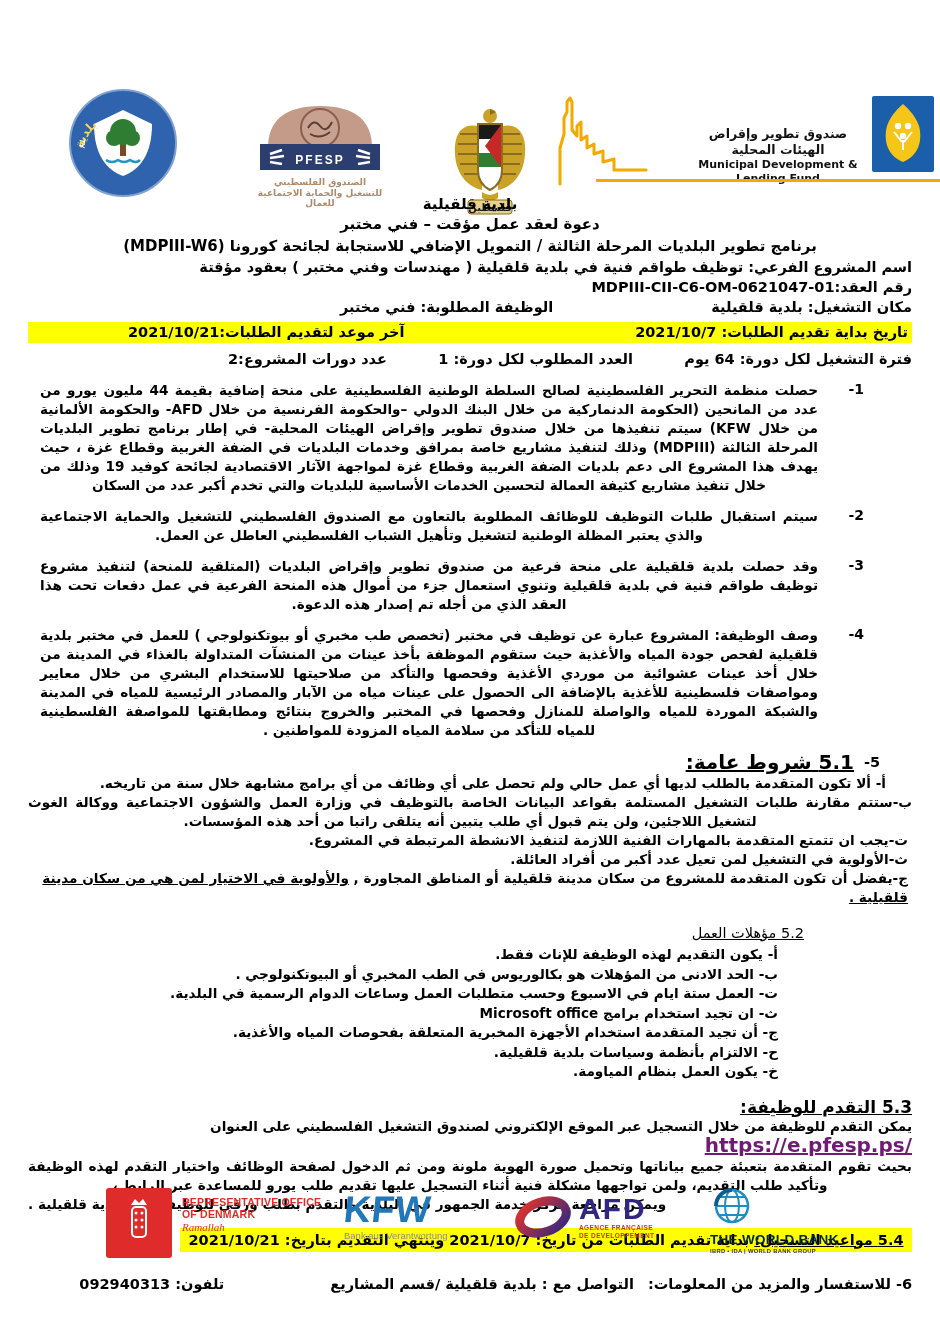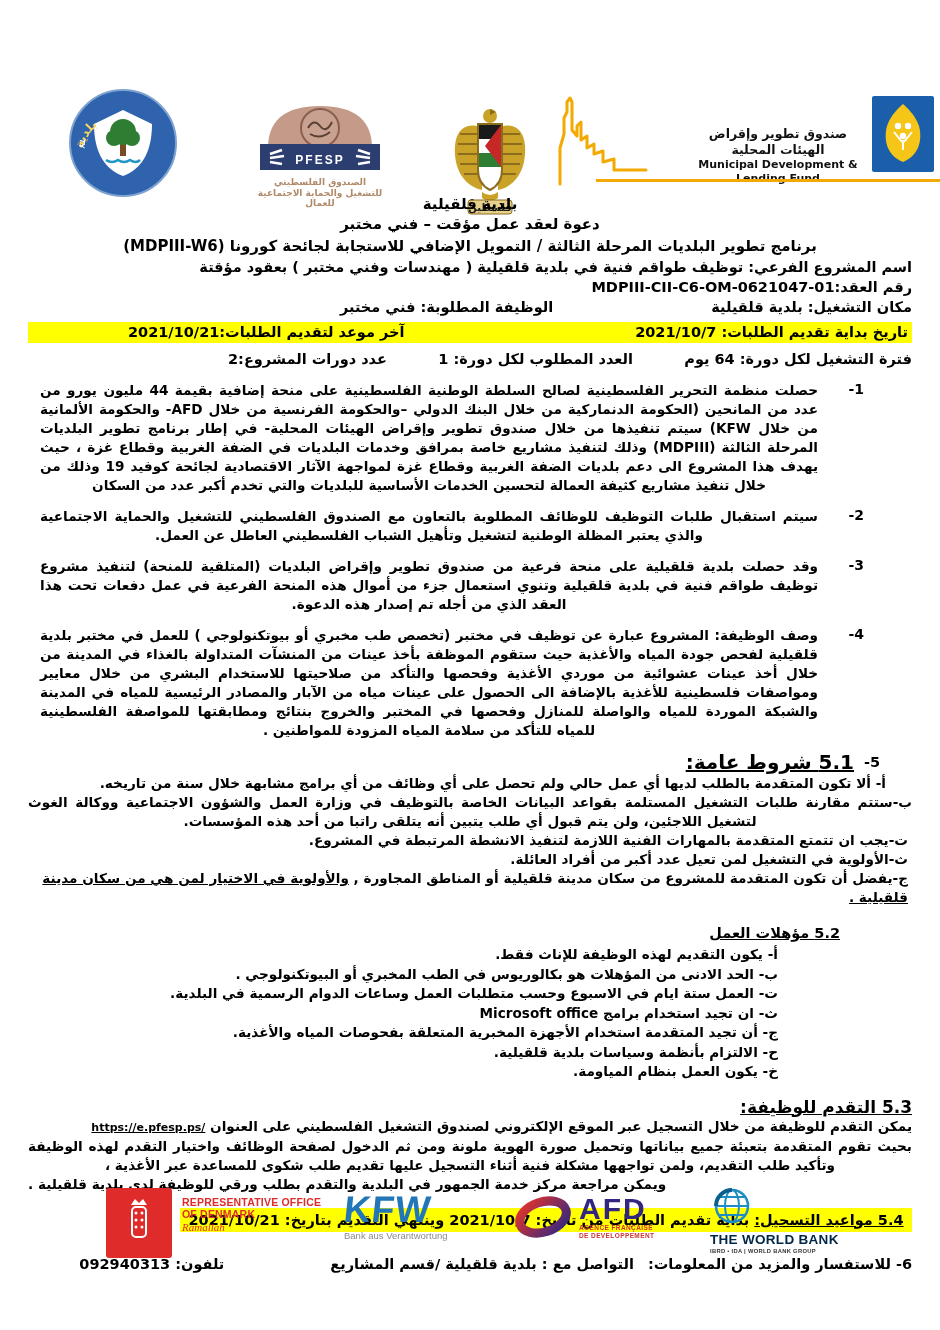--- a/index.html
+++ b/index.html
@@ -23,27 +23,27 @@
   .nitem{position:relative;padding-right:82px;margin-bottom:7px;}
   .nitem .nnum{position:absolute;right:48px;top:0;font-weight:700;font-size:14px;}
   .nitem p{margin:12px;font-size:13.6px;font-weight:700;line-height:19px;text-align:justify;text-align-last:center;}
   .sec-head{position:relative;padding-right:58px;margin-top:3px;line-height:20px;}
   .sec-head .nnum{position:absolute;right:32px;top:0;font-weight:700;font-size:14.5px;}
   .sec-head .title{font-weight:700;font-size:20px;text-decoration:underline;}
   .sub{font-size:13.6px;font-weight:700;line-height:19px;margin:0;}
   .sub.pr1{padding-right:26px;}
   .sub.pr2{padding-right:4px;}
   .sub.just{text-align:justify;text-align-last:center;}
-  .h52{margin-top:16px;margin-right:72px;font-size:14.5px;font-weight:700;text-decoration:underline;line-height:20px;}
+  .h52{margin-top:16px;margin-right:108px;font-size:14.5px;font-weight:400;text-decoration:underline;line-height:20px;}
   .list52{margin-top:2px;}
   .list52 .sub{padding-right:134px;line-height:19.5px;}
   .h53{margin-top:15px;font-size:17px;font-weight:700;text-decoration:underline;line-height:20px;}
   .p53{font-size:13.6px;font-weight:700;line-height:19px;margin:0;}
   .p53.just{text-align:justify;text-align-last:center;}
-  a.link{color:#000000;text-decoration:underline;font-weight:700;font-size:11px;direction:ltr;unicode-bidi:embed;}
+  a.link{color:#701a75;text-decoration:underline;font-weight:700;font-size:20px;direction:ltr;unicode-bidi:embed;}
   .linkline{text-align:center;line-height:19px;}
   .band54{margin-top:14px;margin-left:152px;background:#ffff00;padding:2px 6px;
           font-size:14.5px;font-weight:700;line-height:20px;text-align:center;}
   .row6{display:flex;margin-top:22px;font-size:14.5px;font-weight:700;line-height:20px;gap:14px;}
   .row6 .phone{margin-right:92px;}
   
   .hdr-logo{position:absolute;}
   .qal{left:62px;top:88px;width:122px;height:110px;}
   .pfe{left:246px;top:96px;width:148px;height:104px;text-align:center;}
   .pfe .cap{font-size:9px;font-weight:700;color:#b08968;line-height:10px;margin-top:1px;}
@@ -213,21 +213,21 @@
       <p class="sub">ت- العمل ستة ايام في الاسبوع وحسب متطلبات العمل وساعات الدوام الرسمية في البلدية.</p>
       <p class="sub">ث- ان تجيد استخدام برامج Microsoft office</p>
       <p class="sub">ج-  أن تجيد المتقدمة استخدام الأجهزة المخبرية المتعلقة بفحوصات المياه والأغذية.</p>
       <p class="sub">ح-  الالتزام بأنظمة وسياسات بلدية قلقيلية.</p>
       <p class="sub">خ-  يكون العمل بنظام المياومة.</p>
     </div>
 
     <div class="h53 u">5.3 التقدم للوظيفة:</div>
     <p class="p53 right"><span>يمكن التقدم للوظيفة من خلال التسجيل عبر الموقع الإلكتروني لصندوق التشغيل الفلسطيني على العنوان</span>
       <a class="link" href="#">https://e.pfesp.ps/</a></p>
-    <p class="p53 just"><span>بحيث تقوم المتقدمة بتعبئة جميع بياناتها </span><span class="b">وتحميل صورة الهوية ملونة</span><span> ومن ثم الدخول لصفحة الوظائف واختيار التقدم لهذه الوظيفة </span><span class="b">وتأكيد طلب التقديم</span><span>، ولمن تواجهها مشكلة فنية أثناء التسجيل عليها تقديم طلب شكوى للمساعدة عبر الأغذية ،</span></p>
+    <p class="p53 just"><span>بحيث تقوم المتقدمة بتعبئة جميع بياناتها </span><span class="b">وتحميل صورة الهوية ملونة</span><span> ومن ثم الدخول لصفحة الوظائف واختيار التقدم لهذه الوظيفة </span><span class="b">وتأكيد طلب التقديم</span><span>، ولمن تواجهها مشكلة فنية أثناء التسجيل عليها تقديم طلب يورو للمساعدة عبر الرابط ،</span></p>
     <p class="p53 center">ويمكن مراجعة مركز خدمة الجمهور  في البلدية والتقدم بطلب ورقي للوظيفة لدى بلدية قلقيلية .</p>
 
     <div class="band54">
       <span class="u">5.4 مواعيد التسجيل:</span><span> بداية تقديم الطلبات من تاريخ: 2021/10/7 وينتهي التقديم بتاريخ: 2021/10/21</span>
     </div>
 
     <div class="row6">
       <span>6-  للاستفسار والمزيد من المعلومات:</span>
       <span>التواصل مع : بلدية قلقيلية /قسم المشاريع</span>
       <span class="phone">تلفون: 092940313</span>

